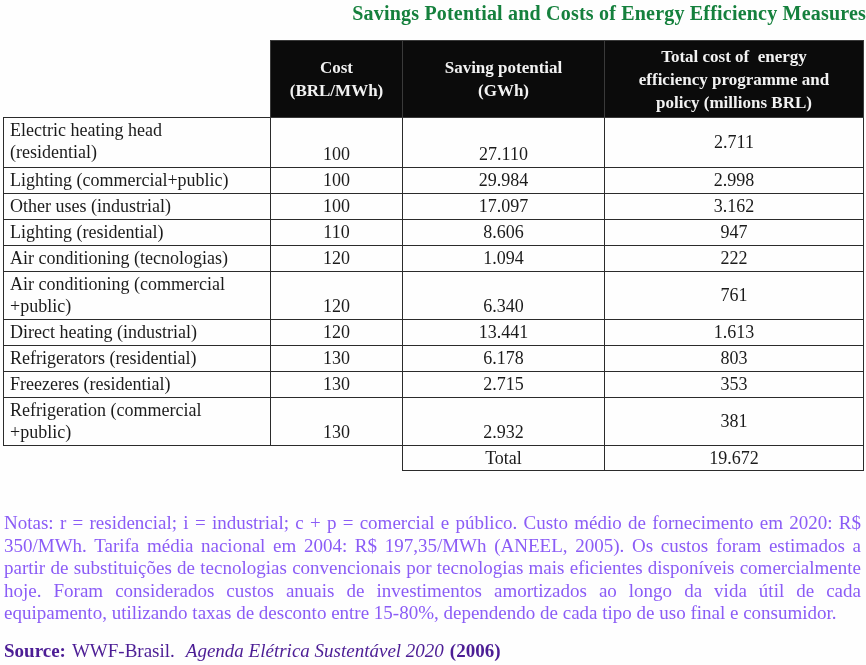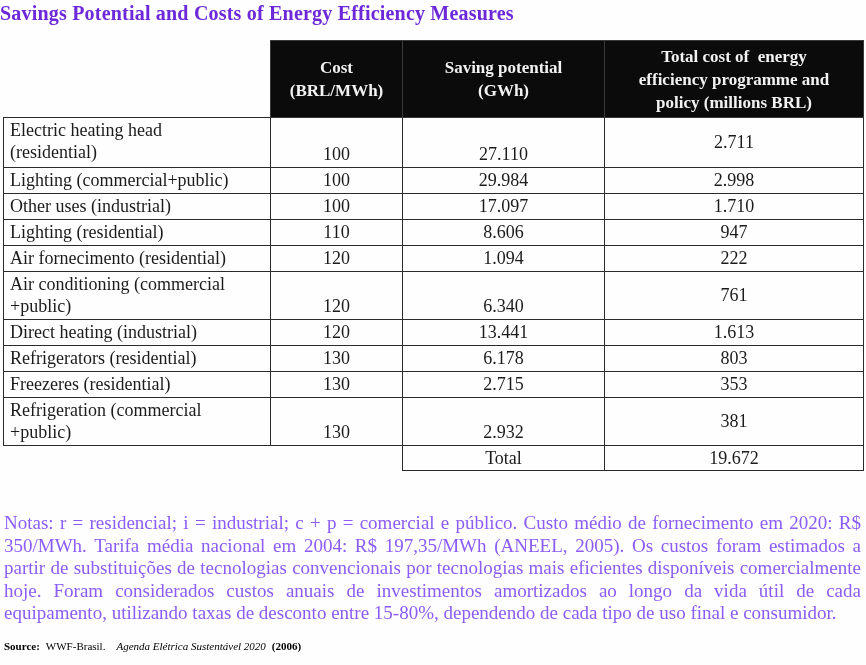--- a/index.html
+++ b/index.html
@@ -12,25 +12,25 @@
   }
   .page {
     position:relative;
     width:866px; height:665px;
     background:#fefefe;
     overflow:hidden;
   }
   .title {
     position:absolute;
     top:2px; left:0; width:100%;
-    text-align:left;
+    text-align:right;
     font-size:20px;
     font-weight:bold;
     letter-spacing:0.2px;
-    color:#6d28d9;
+    color:#15803d;
   }
   table.tbl {
     position:absolute;
     left:3px; top:40px;
     width:860px;
     border-collapse:collapse;
     table-layout:fixed;
     font-size:18px;
     color:#1b1b1b;
     padding-left:12px;
@@ -74,22 +74,22 @@
     position:absolute;
     left:4px; right:5px; top:512px;
     font-size:19px;
     line-height:22.6px;
     text-align:justify;
     color:#8b5cf6;
   }
   .source {
     position:absolute;
     left:4px; top:640px;
-    font-size:11px;
-    color:#000000;
+    font-size:19px;
+    color:#4c1d95;
   }
   .src-label { font-weight:bold; margin-right:6px; }
   .src-publisher { margin-right:11px; }
   .src-work { font-style:italic; margin-right:6px; }
   .src-year { font-weight:bold; }
 </style>
 </head>
 <body>
 
 <div class="page">
@@ -126,30 +126,30 @@
       <tr style="height:24px">
         <td class="cat">Lighting (commercial+public)</td>
         <td class="num">100</td>
         <td class="num">29.984</td>
         <td class="num mid">2.998</td>
       </tr>
       <tr style="height:25px">
         <td class="cat">Other uses (industrial)</td>
         <td class="num">100</td>
         <td class="num">17.097</td>
-        <td class="num mid">1.710</td>
+        <td class="num mid">3.162</td>
       </tr>
       <tr style="height:25px">
         <td class="cat">Lighting (residential)</td>
         <td class="num">110</td>
         <td class="num">8.606</td>
         <td class="num mid">947</td>
       </tr>
       <tr style="height:25px">
-        <td class="cat">Air fornecimento (residential)</td>
+        <td class="cat">Air conditioning (tecnologias)</td>
         <td class="num">120</td>
         <td class="num">1.094</td>
         <td class="num mid">222</td>
       </tr>
       <tr style="height:46px">
         <td class="cat">Air conditioning (commercial
 +public)</td>
         <td class="num">120</td>
         <td class="num">6.340</td>
         <td class="num mid">761</td>

